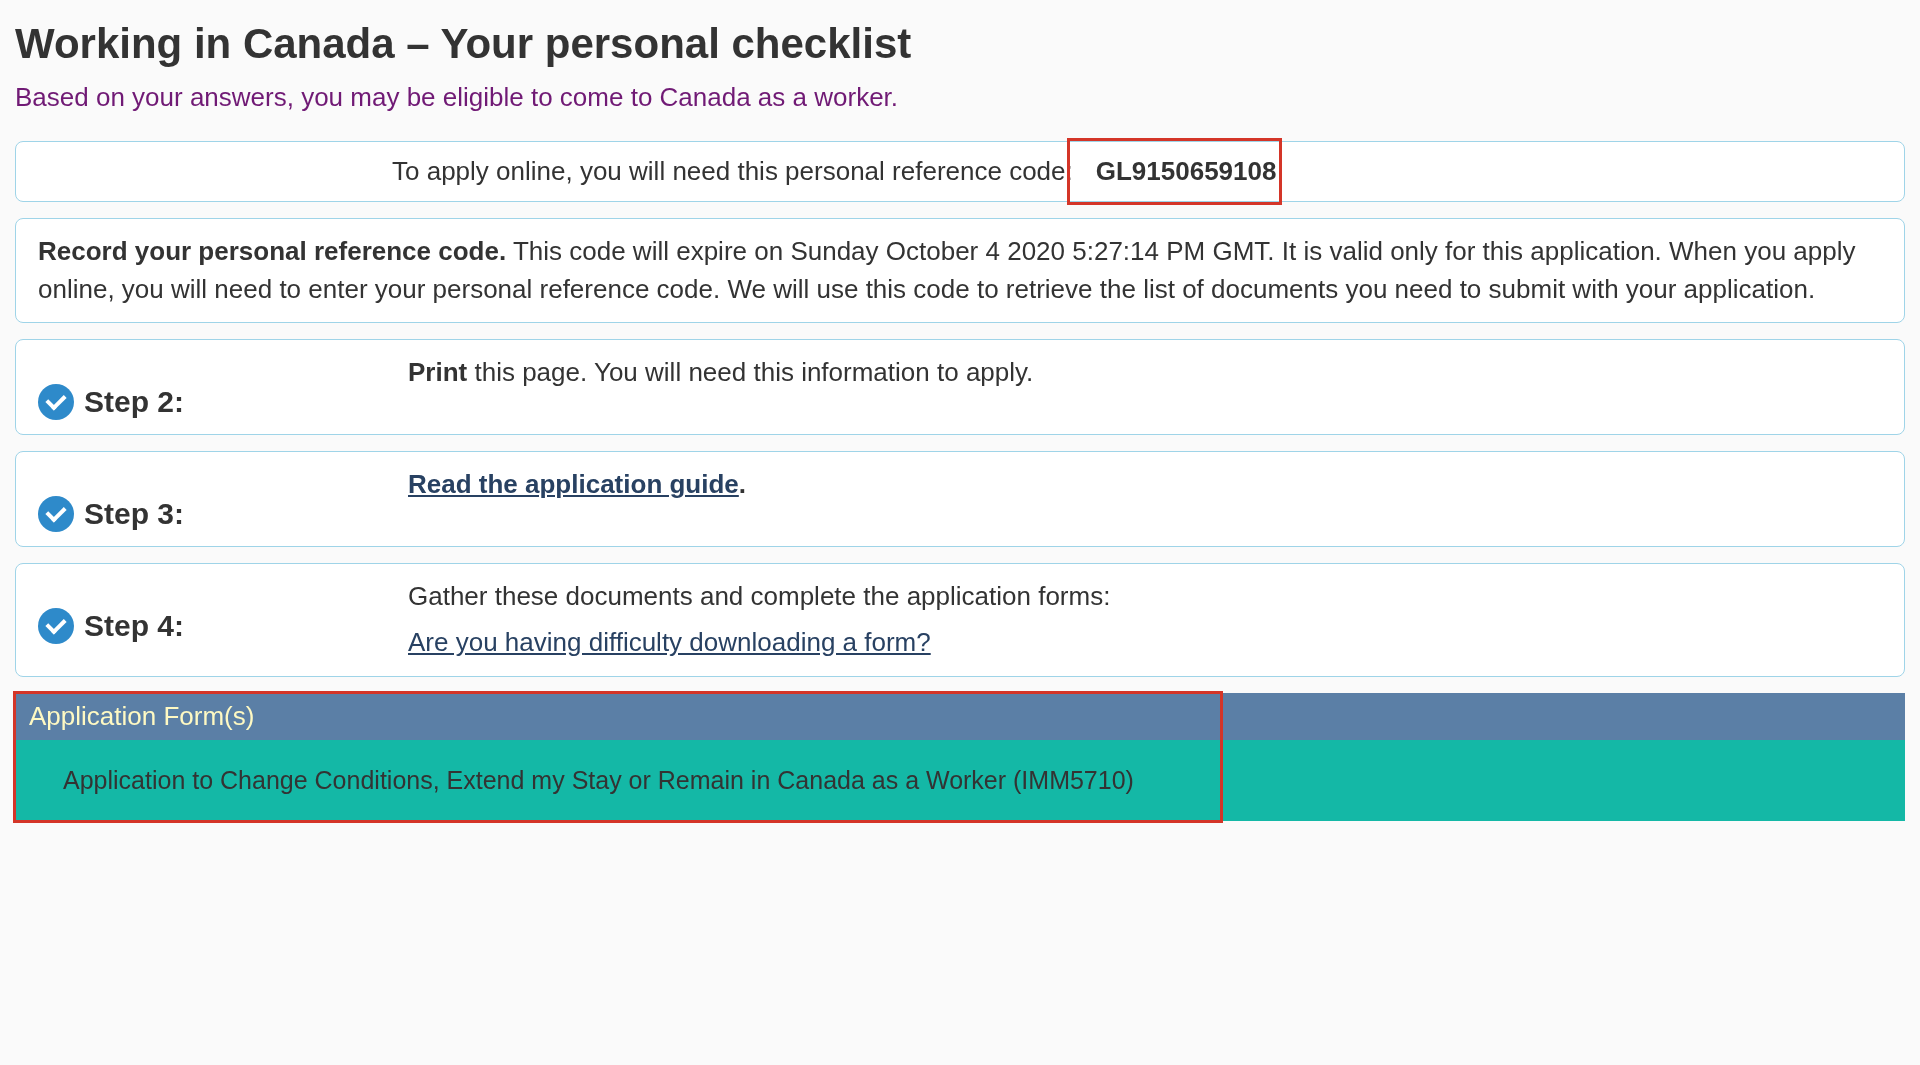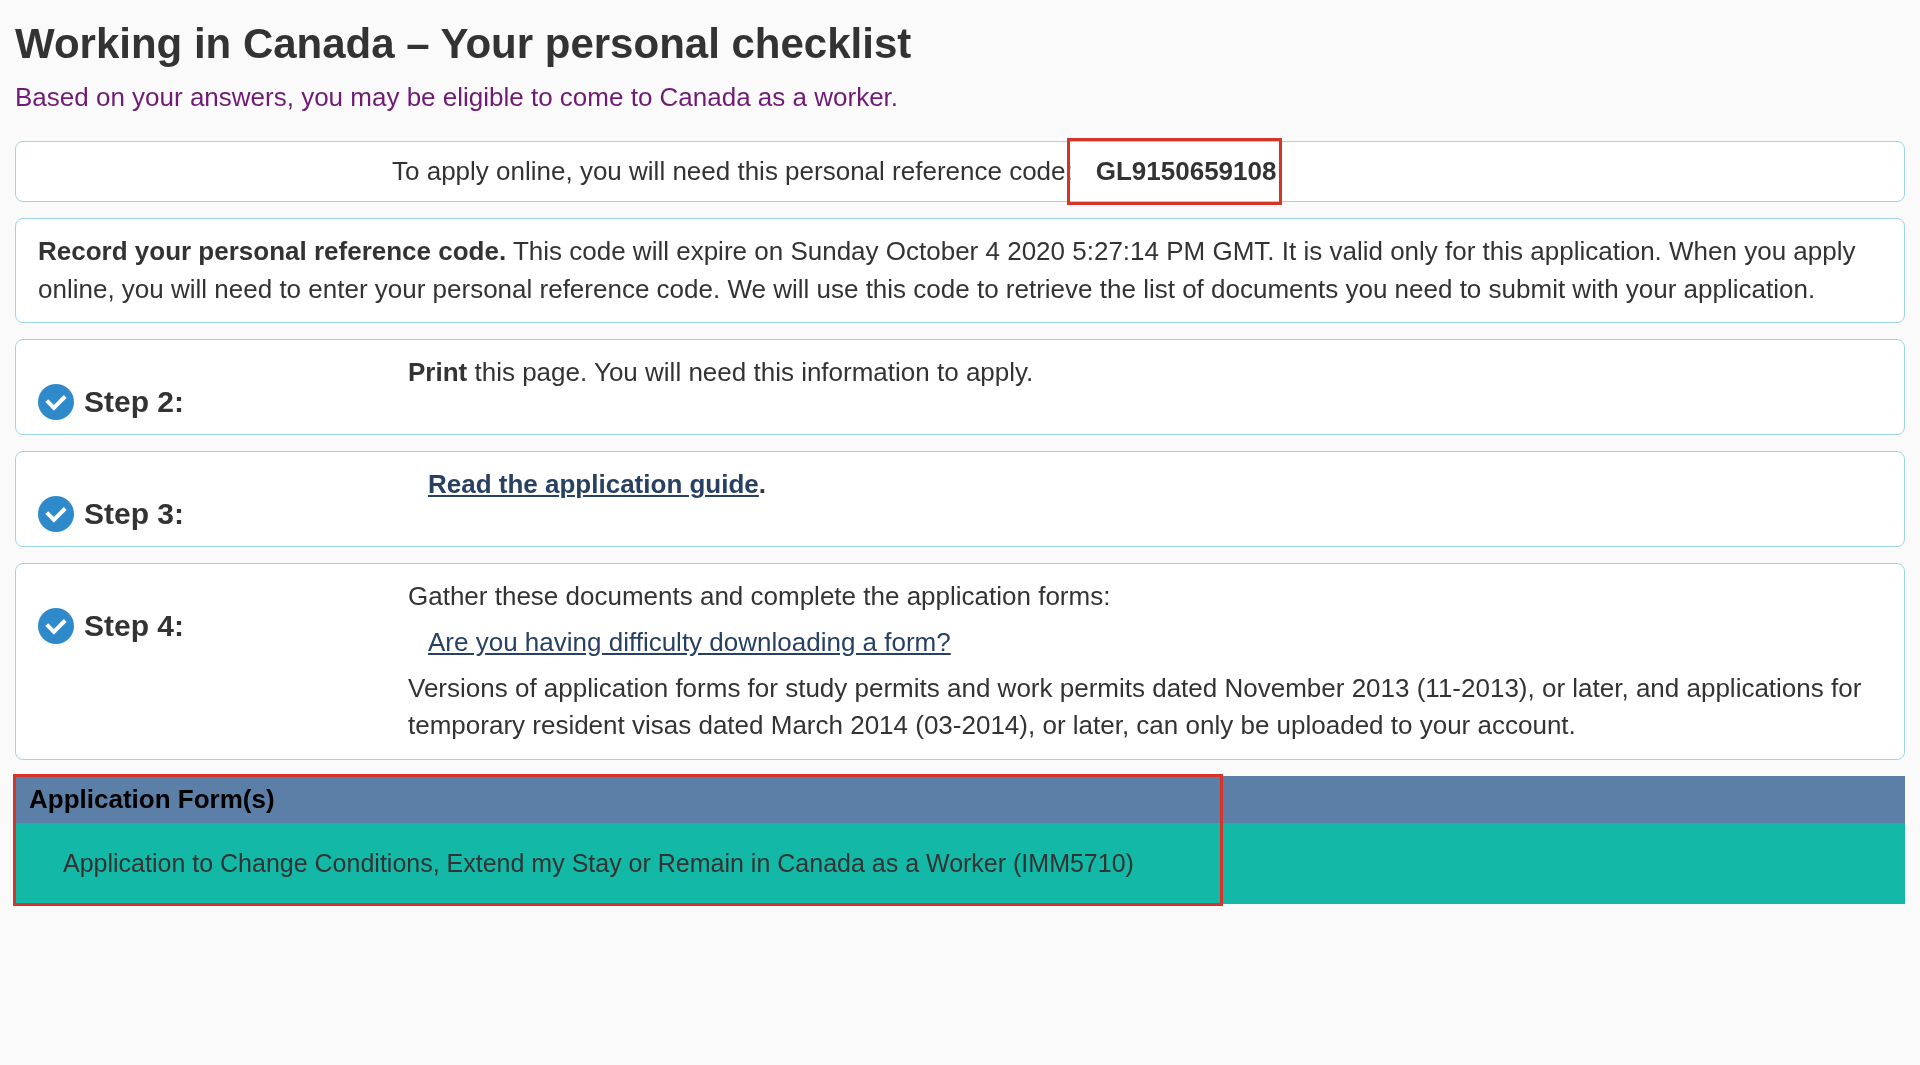--- a/index.html
+++ b/index.html
@@ -103,40 +103,39 @@
       color: #333;
       line-height: 1.45;
       flex: 1;
     }
     .step-body .bold {
       font-weight: 700;
     }
     .step-body a, .step-body .link {
       color: #284162;
       cursor: pointer;
-      margin-left: 20px;
     }
     .step-body a.heavy {
       font-weight: 700;
     }
     .step-body p {
       margin-bottom: 8px;
     }
     .step-body p:last-child {
       margin-bottom: 0;
     }
     .table-wrap {
       position: relative;
       margin-top: 8px;
     }
     .table-header {
       background: #5b7fa6;
-      color: #000000;
-      font-size: 26px;
-      font-weight: 700;
+      color: #fef9c3;
+      font-size: 26px;
+      font-weight: 400;
       padding: 8px 14px;
     }
     .table-row {
       background: #14b8a6;
       color: #333;
       font-size: 25px;
       padding: 26px 48px;
     }
     .red-box-overlay {
       position: absolute;
@@ -195,21 +194,20 @@
   </div>
 
   <div class="panel step-panel">
     <div class="step-left step4-left">
       <span class="check-icon"></span>
       <span class="step-label">Step 4:</span>
     </div>
     <div class="step-body">
       <p>Gather these documents and complete the application forms:</p>
       <p><a href="#">Are you having difficulty downloading a form?</a></p>
-      <p>Versions of application forms for study permits and work permits dated November 2013 (11-2013), or later, and applications for temporary resident visas dated March 2014 (03-2014), or later, can only be uploaded to your account.</p>
     </div>
   </div>
 
   <div class="table-wrap">
     <div class="red-box-overlay"></div>
     <div class="table-header">Application Form(s)</div>
     <div class="table-row">Application to Change Conditions, Extend my Stay or Remain in Canada as a Worker (IMM5710)</div>
   </div>
 </div>
 

